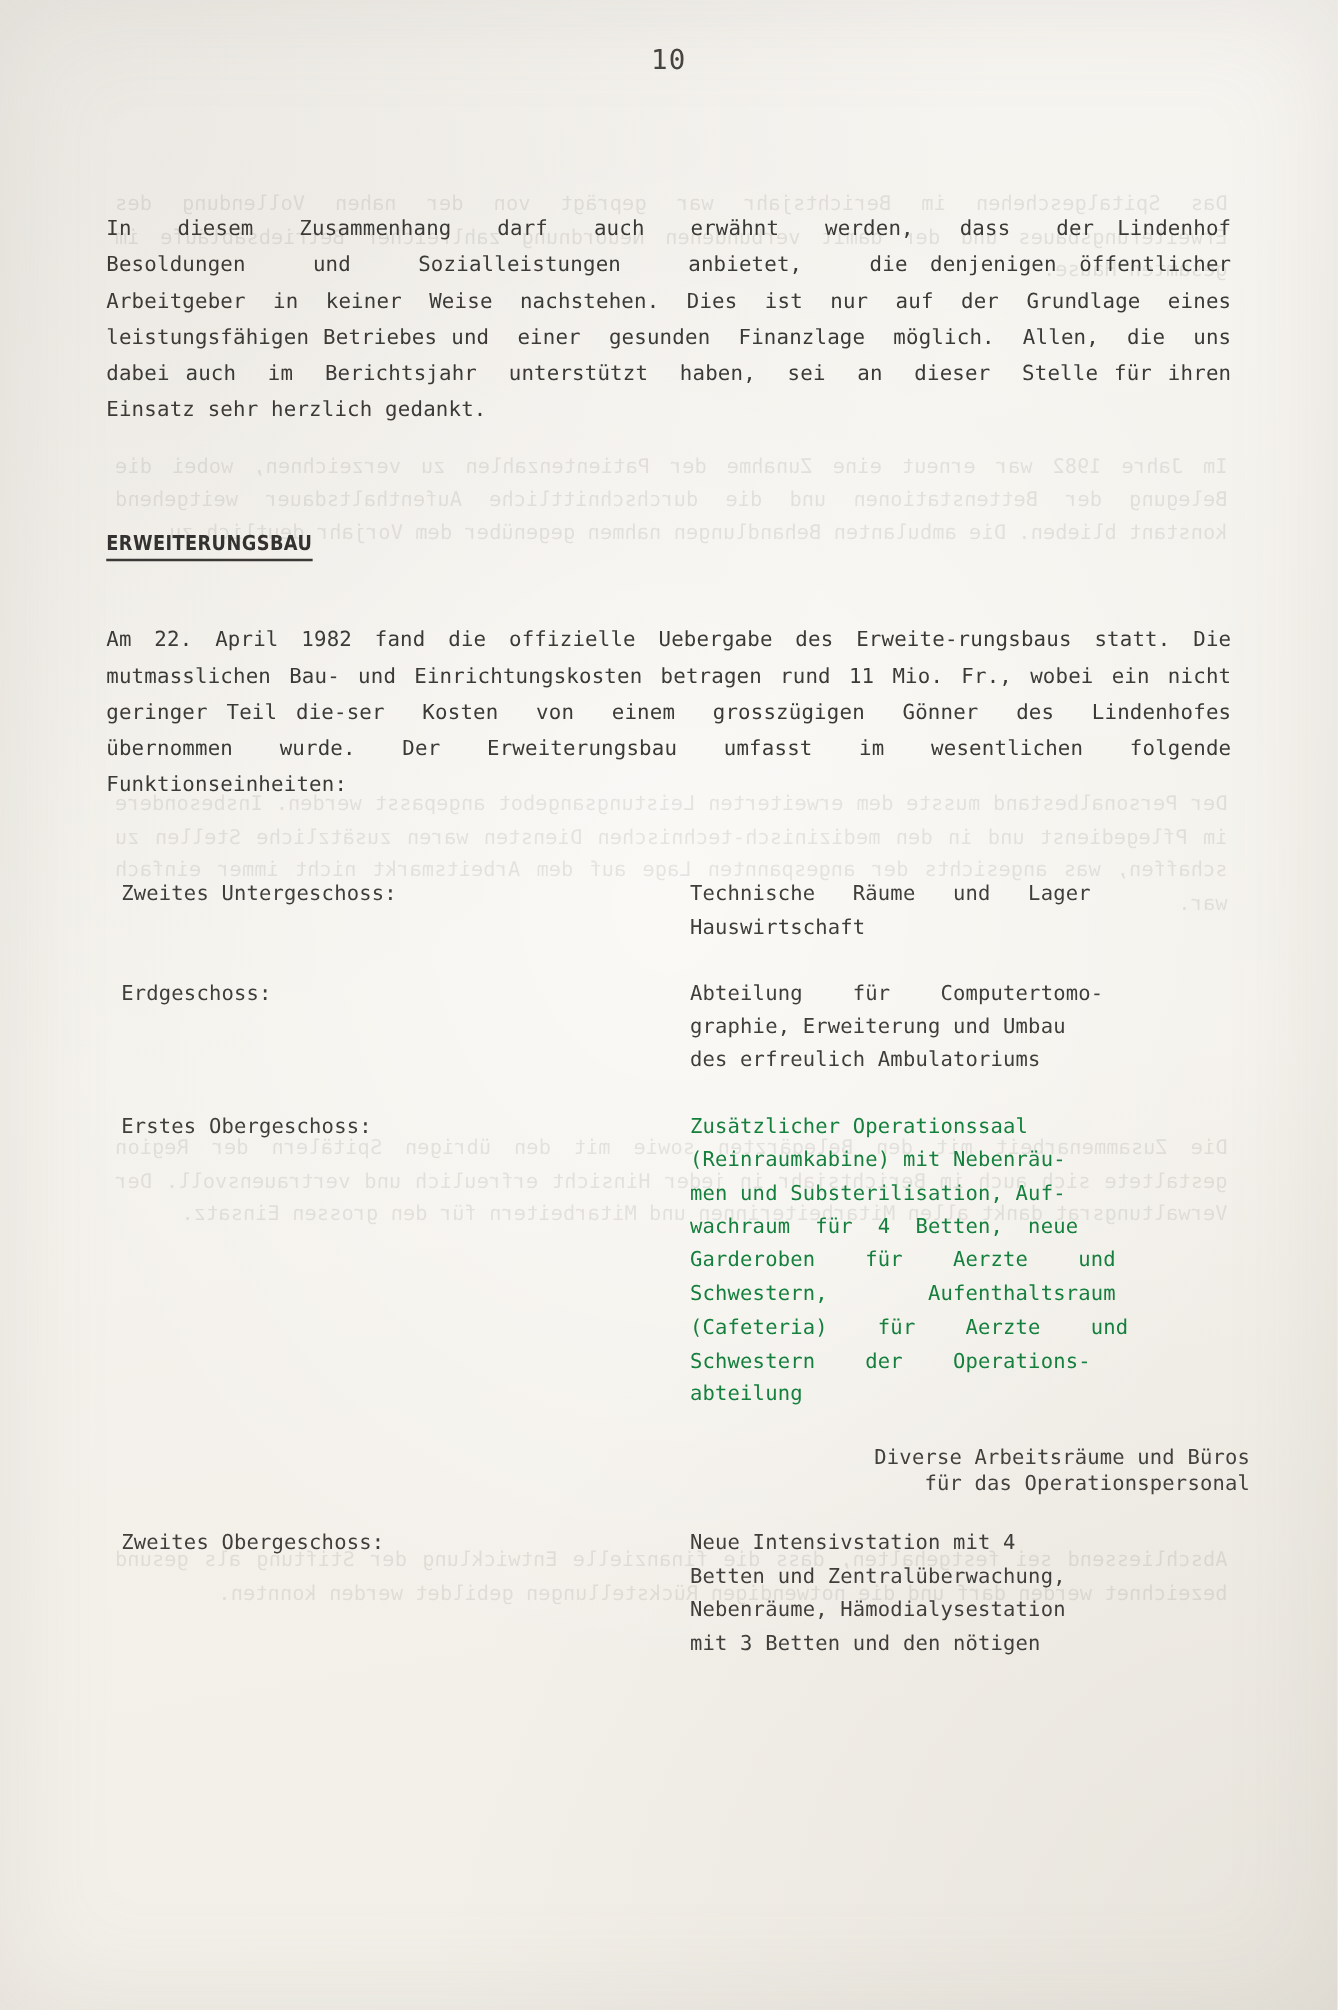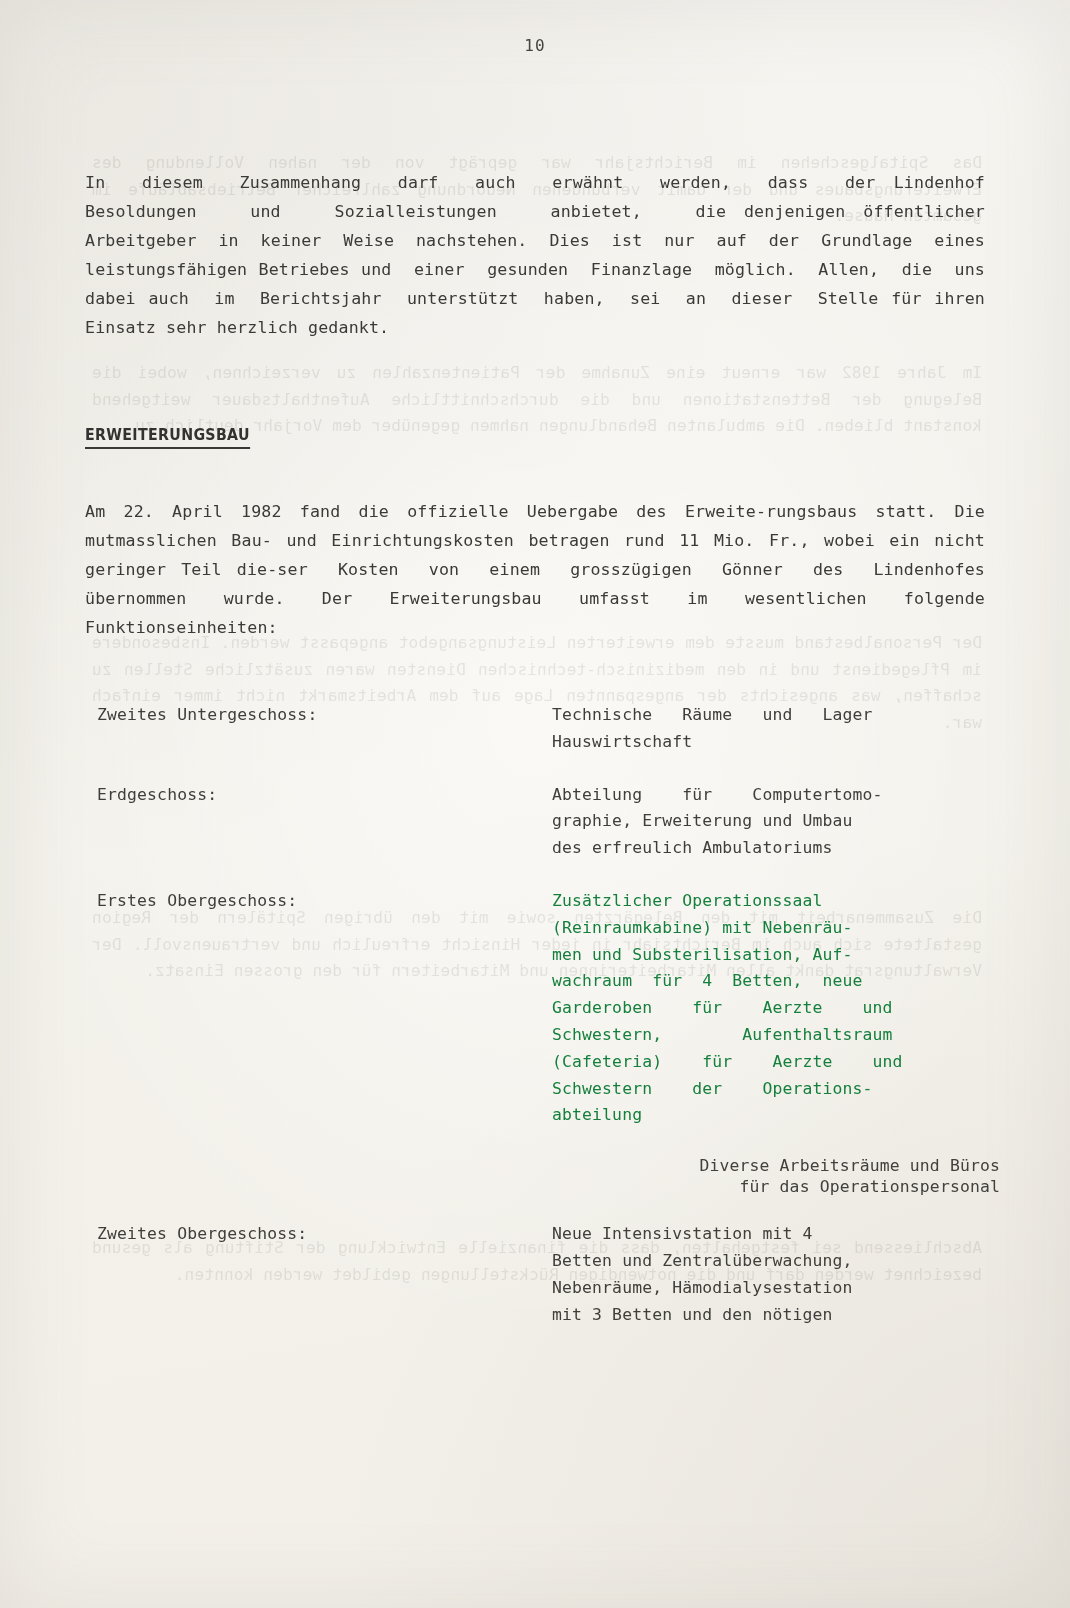--- a/index.html
+++ b/index.html
@@ -63,21 +63,21 @@
     position: relative;
     z-index: 3;
   }
 
   .page-number {
     position: absolute;
     top: 36px;
     left: 0;
     width: 1070px;
     text-align: center;
-    font-size: 16px;
+    font-size: 22px;
     letter-spacing: 1px;
     color: #46443f;
   }
 
   .body-para {
     position: absolute;
     left: 85px;
     width: 900px;
     font-size: 16.6px;
     line-height: 29px;

